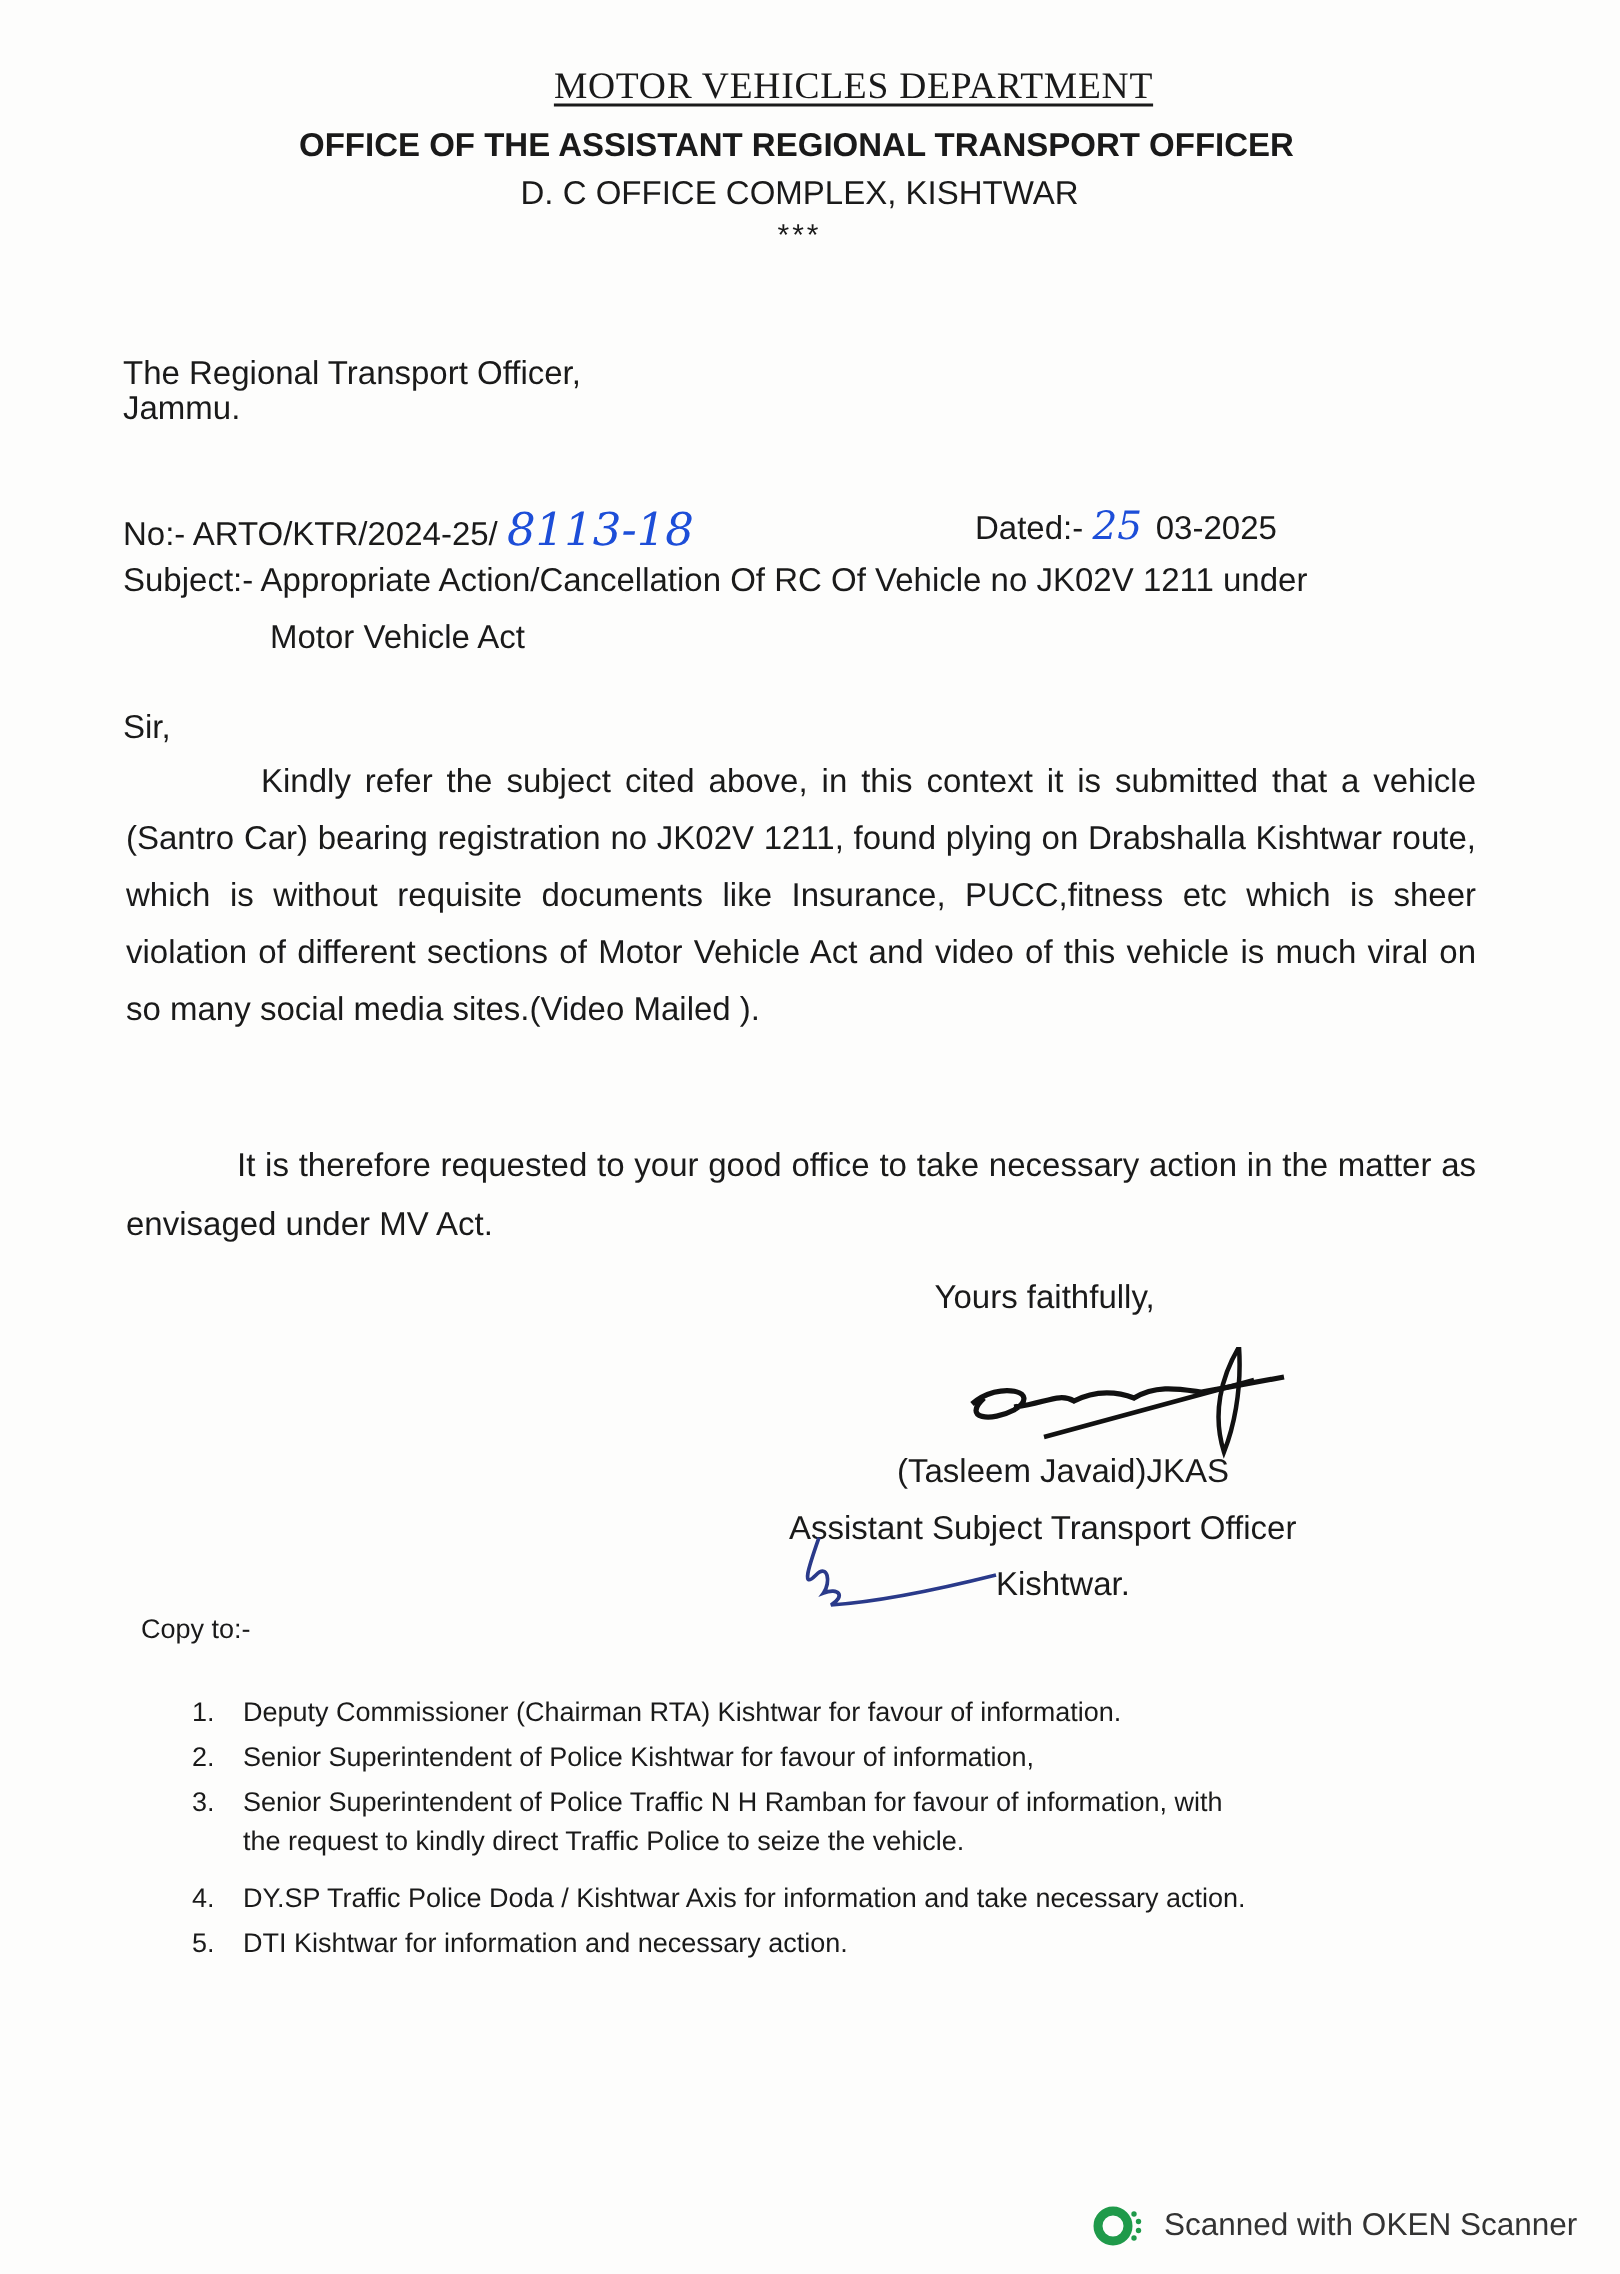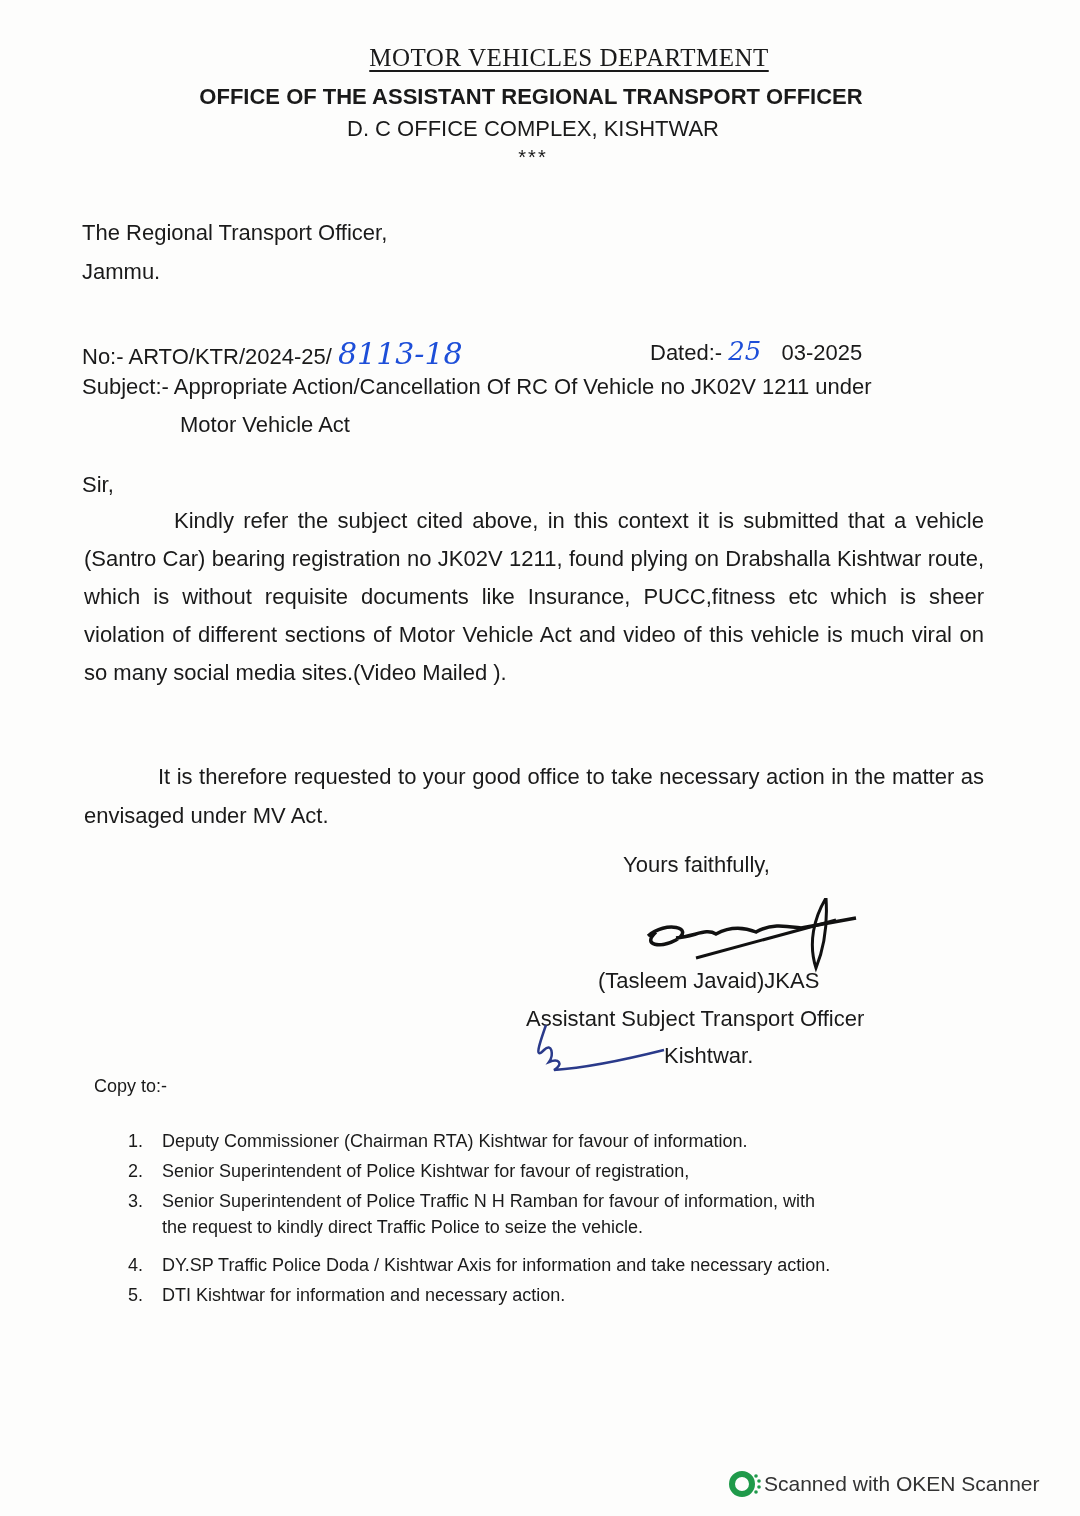--- a/index.html
+++ b/index.html
@@ -40,42 +40,42 @@
   }
   .para .indent { display:inline-block; width:90px; }
   .para2 { top:757px; line-height:39px; }
   .para2 .indent { width:74px; }
   .sig { font-size:22px; }
   .sigmark { left:636px; top:898px; width:230px; height:80px; }
   .copyto { left:94px; top:1076px; font-size:18px; }
   .cc { position:absolute; left:128px; width:830px; font-size:18px; line-height:26px; }
   .cc .num { display:inline-block; width:34px; }
   .cc .cont { padding-left:34px; display:block; }
-  .scanner { left:728px; top:1466px; font-size:21px; color:#333; display:flex; align-items:center; }
+  .scanner { left:728px; top:1466px; font-size:21px; color:#333; display:flex; align-items:center; gap:12px; }
   .scanner .logo { width:36px; height:36px; }
 </style>
 </head>
 <body>
 
 <div class="abs dept"><span>MOTOR VEHICLES DEPARTMENT</span></div>
 <div class="abs office">OFFICE OF THE ASSISTANT REGIONAL TRANSPORT OFFICER</div>
 <div class="abs complex">D. C OFFICE COMPLEX, KISHTWAR</div>
 <div class="abs stars">***</div>
 
-<div class="abs addr" style="top:220px">The Regional Transport Officer,</div>
+<div class="abs addr" style="top:236px">The Regional Transport Officer,</div>
 <div class="abs addr" style="top:259px">Jammu.</div>
 
 <div class="abs ref">
   <span>No:- ARTO/KTR/2024-25/</span>
   <span class="hand">8113-18</span>
 </div>
 <div class="abs dated">
   <span>Dated:-</span>
   <span class="hand" style="font-size:26px">25</span>
-  <span style="margin-left:14px">03-2025</span>
+  <span style="margin-left:3px">03-2025</span>
 </div>
 
 <div class="abs subject">Subject:- Appropriate Action/Cancellation Of RC Of Vehicle no JK02V 1211 under</div>
 <div class="abs subject2">Motor Vehicle Act</div>
 
 <div class="abs sir">Sir,</div>
 
 <div class="para" style="top:502px"><span class="indent"></span><span>Kindly refer the subject cited above, in this context it is submitted that a vehicle (Santro Car) bearing registration no JK02V 1211, found plying on Drabshalla  Kishtwar route, which is without requisite documents like Insurance, PUCC,fitness etc which is sheer violation of different sections of Motor Vehicle Act and video of this vehicle is much viral on so many social media sites.(Video Mailed ).</span></div>
 <div class="para para2"><span class="indent"></span><span>It is therefore requested to your good office to take necessary action in the matter as envisaged under MV Act.</span></div>
 
@@ -88,21 +88,21 @@
 <div class="abs sig" style="left:598px; top:968px">(Tasleem Javaid)JKAS</div>
 <div class="abs sig" style="left:526px; top:1006px">Assistant Subject Transport Officer</div>
 <div class="abs sig" style="left:664px; top:1043px">Kishtwar.</div>
 <svg class="abs" style="left:524px; top:1020px; width:150px; height:55px" viewBox="0 0 150 55">
   <path d="M22 5 C15 25, 10 40, 20 30 C28 22, 30 35, 25 42 C35 38, 40 44, 30 50 C60 48, 100 40, 140 30" fill="none" stroke="#2a3a8a" stroke-width="2.5"></path>
 </svg>
 
 <div class="abs copyto">Copy to:-</div>
 
 <div class="cc" style="top:1128px"><span class="num">1.</span><span>Deputy Commissioner (Chairman RTA) Kishtwar for favour of information.</span></div>
-<div class="cc" style="top:1158px"><span class="num">2.</span><span>Senior Superintendent of Police Kishtwar for favour of  registration,</span></div>
+<div class="cc" style="top:1158px"><span class="num">2.</span><span>Senior Superintendent of Police Kishtwar for favour of  information,</span></div>
 <div class="cc" style="top:1188px"><span class="num">3.</span><span>Senior Superintendent of Police Traffic N H Ramban for favour of  information, with</span><span class="cont">the request to kindly direct Traffic Police   to seize the vehicle.</span></div>
 <div class="cc" style="top:1252px"><span class="num">4.</span><span>DY.SP Traffic Police Doda / Kishtwar Axis for information and take necessary action.</span></div>
 <div class="cc" style="top:1282px"><span class="num">5.</span><span>DTI Kishtwar for information and necessary action.</span></div>
 
 <div class="abs scanner">
   <svg class="logo" viewBox="0 0 36 36">
     <circle cx="14" cy="18" r="10" fill="none" stroke="#1f9a4a" stroke-width="6"></circle>
     <circle cx="28" cy="10" r="1.8" fill="#1f9a4a"></circle>
     <circle cx="31" cy="15" r="1.8" fill="#1f9a4a"></circle>
     <circle cx="31" cy="21" r="1.8" fill="#1f9a4a"></circle>

